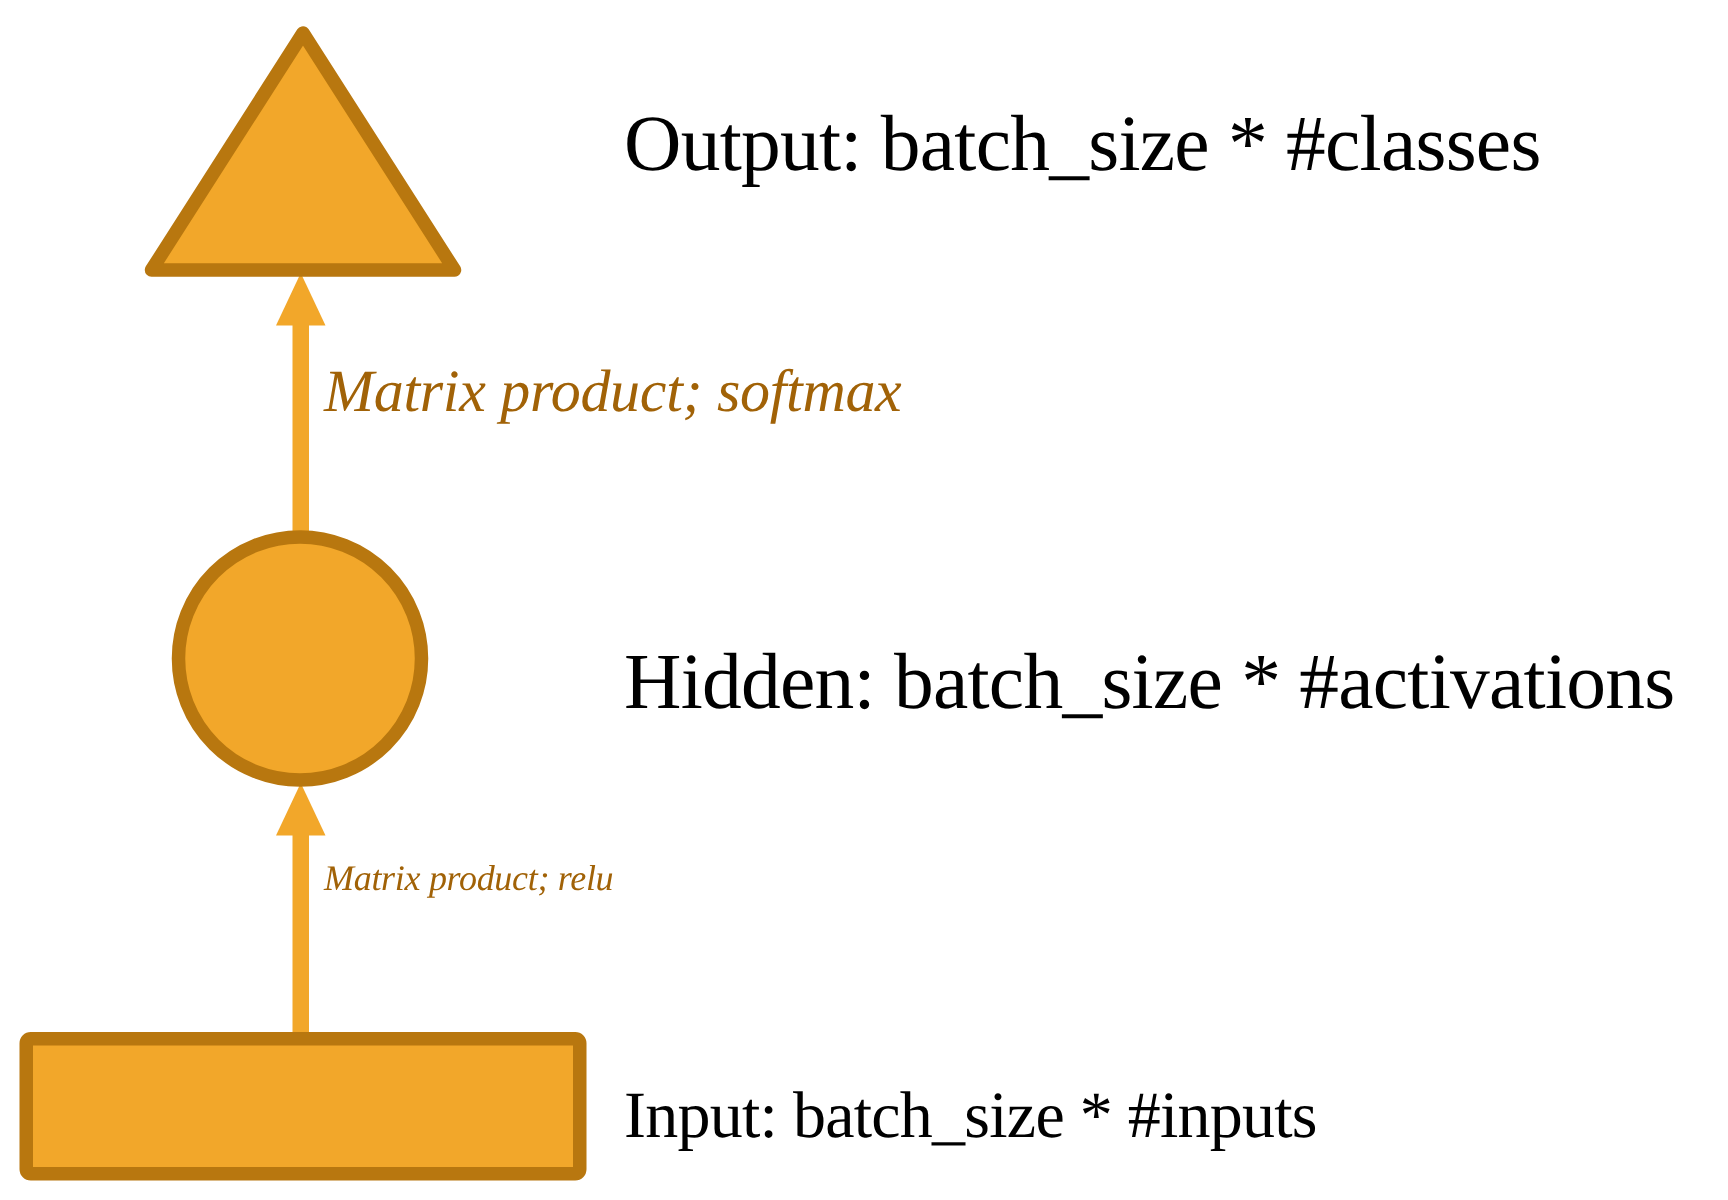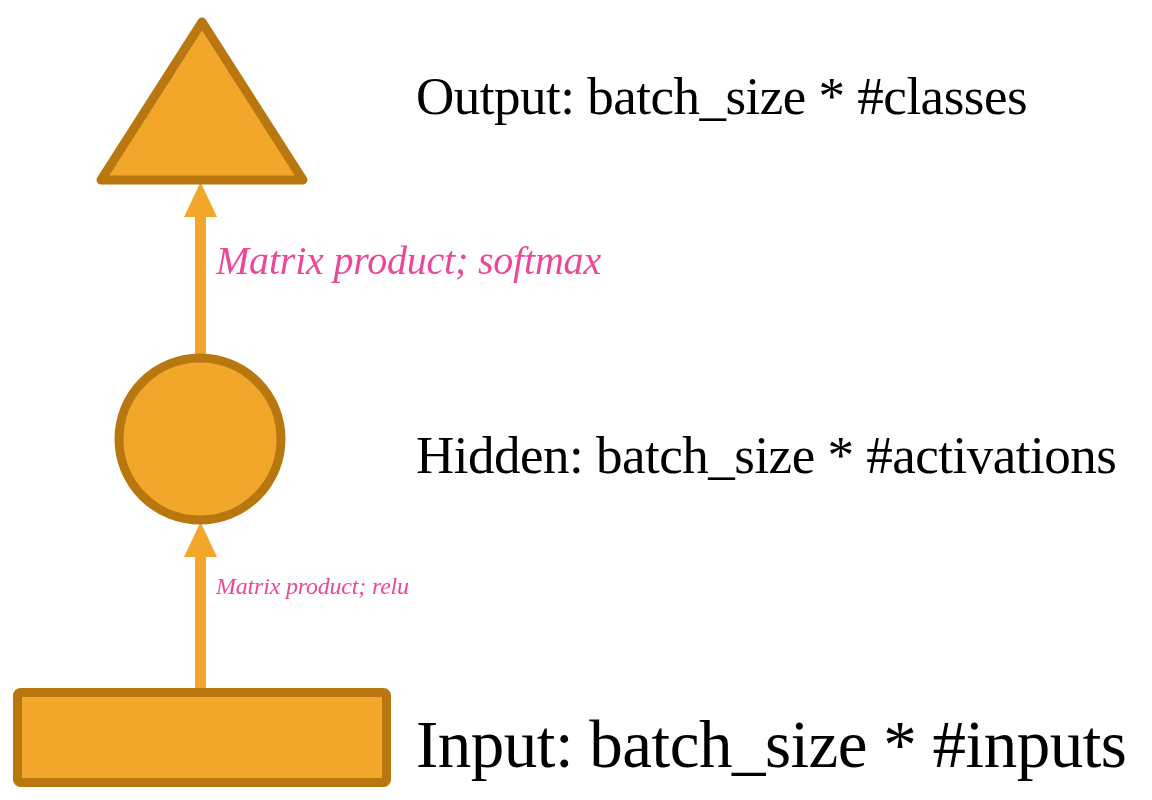--- a/index.html
+++ b/index.html
@@ -36,40 +36,40 @@
     font-weight: normal;
     color: #000000;
     letter-spacing: -0.5px;
   }
   .edge-label {
     position: absolute;
     white-space: nowrap;
     font-family: "Liberation Serif", "DejaVu Serif", serif;
     font-style: italic;
     font-weight: normal;
-    color: #ec4899;
+    color: #a16207;
     letter-spacing: -0.2px;
   }
   #label-output {
     left: 416px;
     top: 66px;
     font-size: 53px;
     line-height: 60px;
   }
   #label-hidden {
     left: 416px;
     top: 404px;
     font-size: 53px;
     line-height: 60px;
     margin-top: 21px;
   }
   #label-input {
     left: 416px;
     top: 714px;
-    font-size: 67px;
+    font-size: 44px;
     line-height: 60px;
   }
   #label-edge-top {
     left: 216px;
     top: 238px;
     font-size: 40px;
     line-height: 46px;
   }
   #label-edge-bottom {
     left: 216px;

